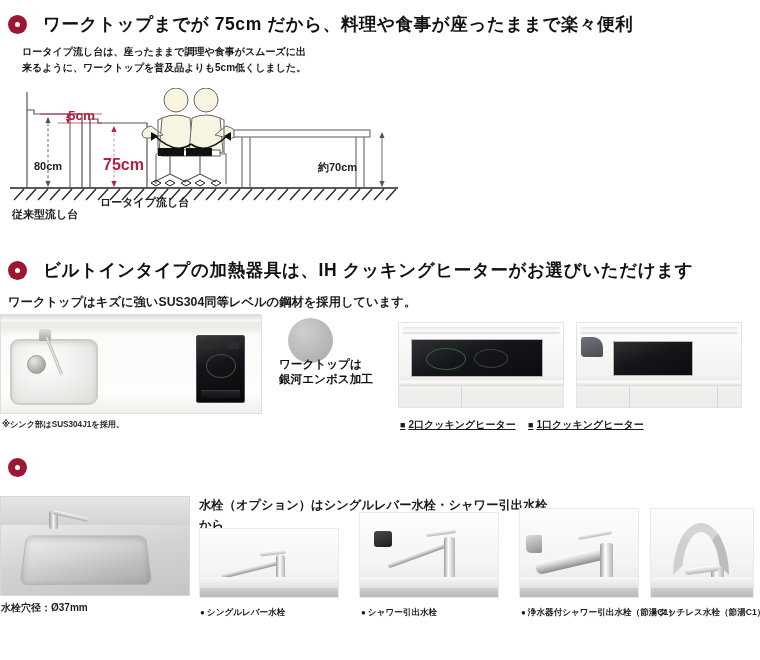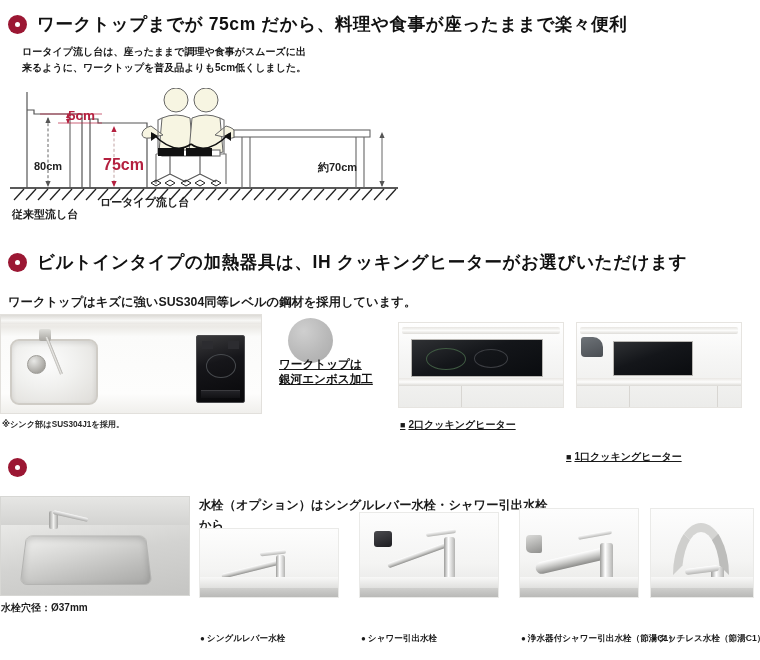--- a/index.html
+++ b/index.html
@@ -10,21 +10,21 @@
     font-family: "Liberation Sans", "DejaVu Sans", sans-serif;
     color: #1a1a1a;
     position: relative;
     overflow: hidden;
   }
 
   
   .sec-head {
     display: flex;
     align-items: center;
-    gap: 10px;
+    gap: 16px;
   }
   .bullet {
     width: 19px; height: 19px;
     border-radius: 50%;
     background: #9b1733;
     position: relative;
     flex: 0 0 auto;
   }
   .bullet::after {
     content: "";
@@ -76,21 +76,21 @@
     white-space: nowrap;
   }
   #lbl-5cm  { left: 68px;  top: 108px; font-size: 13.5px; }
   #lbl-75cm { left: 103px; top: 156px; font-size: 16px; }
   #lbl-80cm { left: 34px;  top: 160px; }
   #lbl-70cm { left: 318px; top: 160px; }
   #lbl-old  { left: 12px;  top: 207px; font-size: 11px; font-weight: 700; }
   #lbl-low  { left: 100px; top: 195px; font-size: 11px; font-weight: 700; }
 
   
-  #section2 { position: absolute; left: 8px; top: 250px; width: 744px; text-align: center; }
+  #section2 { position: absolute; left: 8px; top: 258px; width: 744px; text-align: center; }
   #sec2-desc { position: absolute; left: 8px; top: 293px; width: 420px; font-size: 12.3px; }
 
   #sink-photo {
     position: absolute;
     left: 0; top: 314px;
     width: 262px; height: 100px;
     background: linear-gradient(180deg,#f2f2f0 0%,#eceae6 12%,#fbfbfa 22%,#fdfdfc 80%,#f0efec 100%);
     border: 1px solid #e2e0dc;
     overflow: hidden;
   }
@@ -154,21 +154,21 @@
     position: absolute; left: 2px; top: 419px;
     font-size: 8.2px; font-weight: 700; color: #2a2a2a; white-space: nowrap;
   }
 
   
   #worktop-swatch {
     position: absolute; left: 288px; top: 318px;
     width: 45px; height: 45px; border-radius: 50%;
     background: radial-gradient(circle at 35% 30%, #cfcfcf 0%, #b9b9b9 55%, #a9a9a9 100%);
   }
-  #worktop-block { position: absolute; left: 279px; top: 356px; width: 118px; text-decoration: underline; }
+  #worktop-block { position: absolute; left: 279px; top: 356px; width: 118px; }
   #worktop-title {
     font-size: 11.6px; font-weight: 700; line-height: 1.32; color: #111;
   }
   #worktop-body {
     margin-top: 2px;
     font-size: 8.6px; font-weight: 700; line-height: 1.42; color: #2a2a2a;
   }
 
   
   .ih-photo {
@@ -211,21 +211,21 @@
     position: absolute; left: 4px; top: 14px; width: 22px; height: 20px;
     background: linear-gradient(160deg,#6e7378,#4a4e53);
     border-radius: 3px 10px 2px 4px;
   }
 
   .ih-caption {
     position: absolute; top: 418px;
     font-size: 10px; font-weight: 700; color: #1a1a1a; white-space: nowrap; text-decoration: underline;
   }
   #ih-cap-2 { left: 400px; }
-  #ih-cap-1 { left: 566px; margin-top: 32px; }
+  #ih-cap-1 { left: 528px; }
   .sq { font-size: 9px; margin-right: 3px; }
 
   
   #section3 { position: absolute; left: 8px; top: 458px; width: 744px; }
   #sec3-desc { position: absolute; left: 199px; top: 496px; width: 360px; font-size: 12.3px; }
 
   #sink2-photo {
     position: absolute; left: 0; top: 496px; width: 190px; height: 100px;
     background: linear-gradient(160deg,#dcdcda 0%,#f0f0ee 30%,#cfcfcd 70%,#bfbfbd 100%);
     border: 1px solid #d7d7d4;
@@ -323,21 +323,21 @@
   #fc4 .g-base {
     position: absolute; left: 60px; top: 58px; width: 13px; height: 20px;
     background: linear-gradient(90deg,#9b9b99,#fff 40%,#b3b3b1); border-radius: 3px;
   }
   #fc4 .g-lever {
     position: absolute; left: 34px; top: 58px; width: 34px; height: 6px; border-radius: 3px;
     background: linear-gradient(180deg,#fff,#b6b6b4); transform: rotate(-7deg);
   }
 
   .fc-caption {
-    position: absolute; top: 633px;
+    position: absolute; top: 607px;
     font-size: 8.6px; font-weight: 700; color: #1a1a1a; white-space: nowrap;
   }
   #fc-cap1 { left: 200px; }
   #fc-cap2 { left: 361px; }
   #fc-cap3 { left: 521px; }
   #fc-cap4 { left: 652px; }
   .dot { font-size: 8px; margin-right: 2px; }
 </style>
 </head>
 <body>

